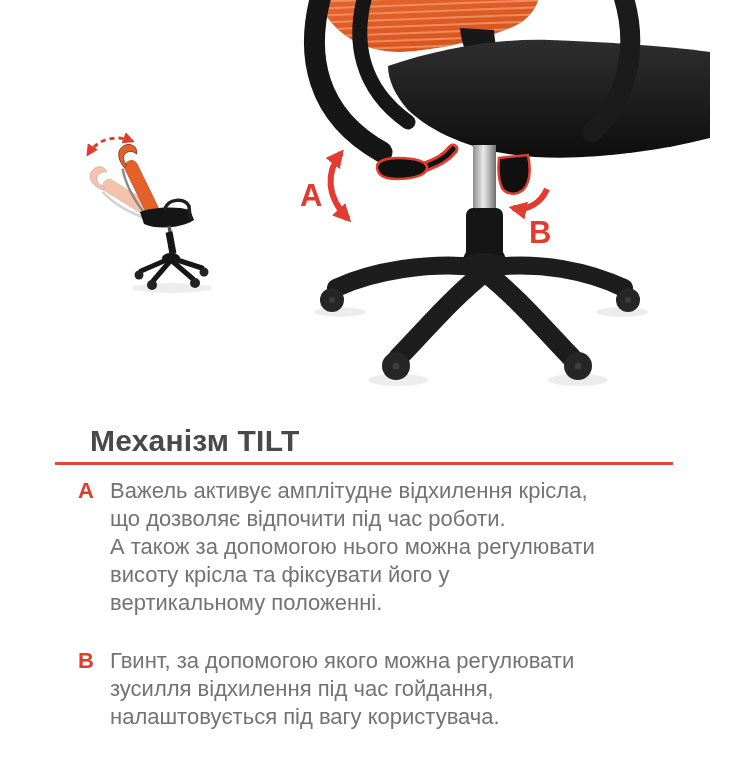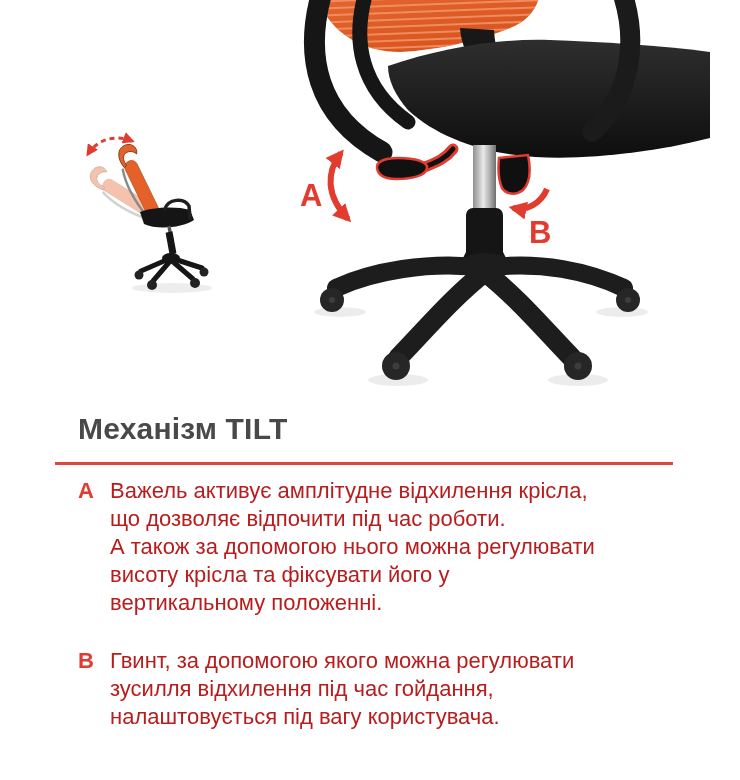--- a/index.html
+++ b/index.html
@@ -4,34 +4,34 @@
 <style>
   html,body{margin:0;padding:0;background:#ffffff;}
   .page{
     position:relative;width:740px;height:780px;background:#ffffff;overflow:hidden;
     font-family:"Liberation Sans","DejaVu Sans",sans-serif;
   }
   .photo{position:absolute;}
   .photo-small{left:52px;top:112px;}
   .photo-main{left:270px;top:0;}
   .section-title{
-    position:absolute;left:78px;top:412px;margin:0;
+    position:absolute;left:78px;top:412px;margin:12px;
     font-size:30px;font-weight:600;color:#494949;letter-spacing:.2px;
   }
   .divider{
     position:absolute;left:55px;top:462px;width:618px;height:3px;background:#e0463c;
   }
   .feature-item{position:absolute;left:78px;display:flex;}
   .feature-item.item-a{top:477px;}
   .feature-item.item-b{top:647px;}
   .feature-marker{
     flex:0 0 32px;font-size:22px;font-weight:700;color:#e23b30;line-height:28px;
   }
   .feature-text{
-    width:590px;font-size:22px;line-height:28px;color:#b91c1c;white-space:pre-line;
+    width:590px;font-size:22px;line-height:28px;color:#737373;white-space:pre-line;
   }
   .svg-label{font-family:"Liberation Sans","DejaVu Sans",sans-serif;font-size:31px;font-weight:700;fill:#e23b30;}
 </style>
 </head>
 <body>
 
 <div class="page">
 
   <svg class="photo photo-small" width="190" height="190" viewBox="0 0 190 190">
     <defs>

